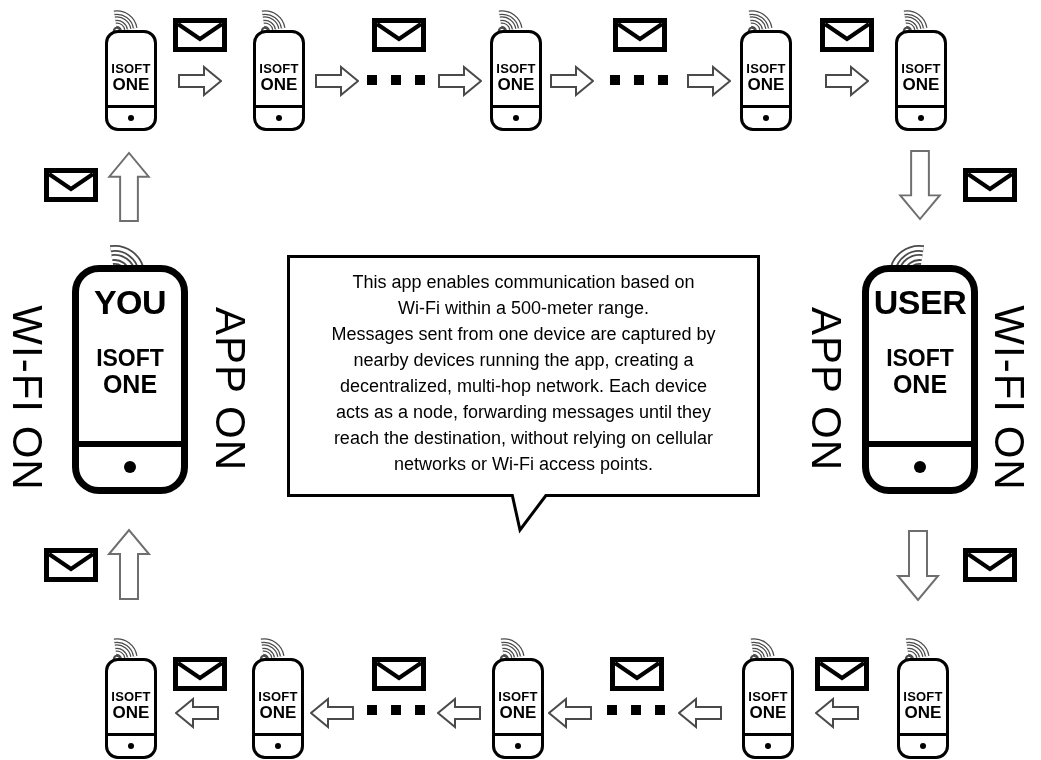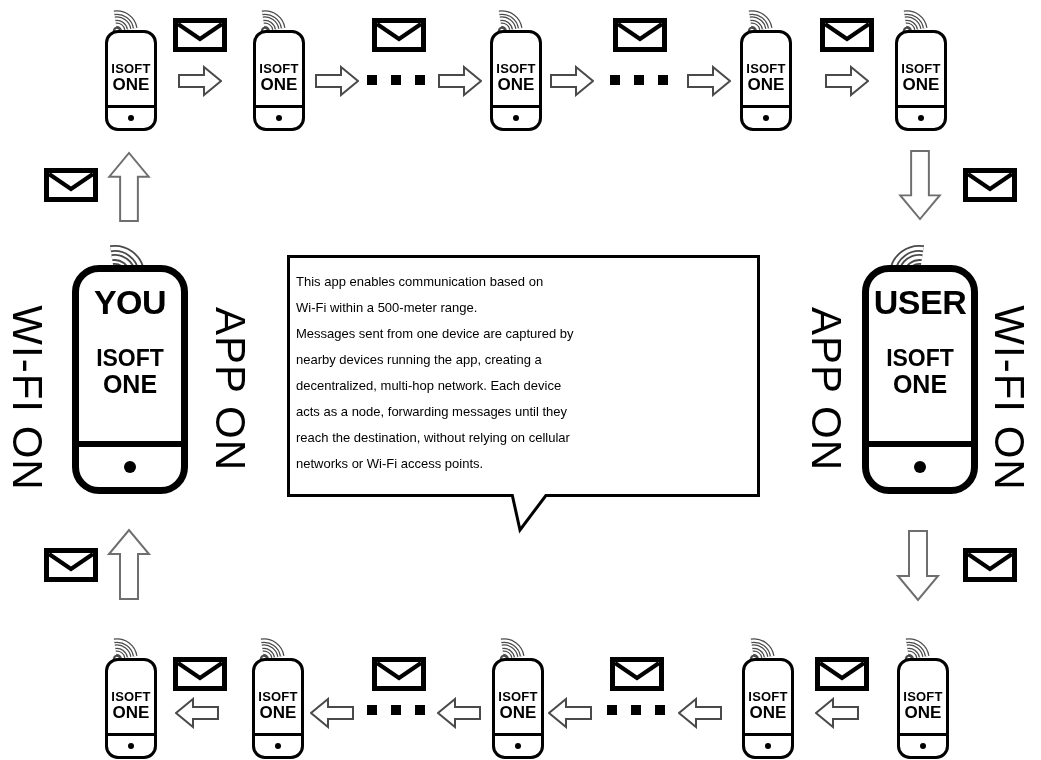--- a/index.html
+++ b/index.html
@@ -32,22 +32,22 @@
   .rotlabel{width:240px;height:46px;display:flex;align-items:center;justify-content:center;
             font-size:42px;font-weight:400;letter-spacing:1px;transform:rotate(90deg);white-space:nowrap;}
 
   
   .dots{display:flex;gap:14px;}
   .dot{display:block;width:10px;height:10px;background:var(--ink);}
 
   
   .notebox{left:287px;top:255px;width:473px;height:242px;border:3px solid var(--ink);
            background:#fff;box-sizing:border-box;}
-  .notetext{position:absolute;left:6px;right:6px;top:11px;text-align:left;
-            font-size:13px;line-height:26px;color:var(--ink);}
+  .notetext{position:absolute;left:6px;right:6px;top:11px;text-align:center;
+            font-size:18px;line-height:26px;color:var(--ink);}
   .notetext b{font-weight:400;}
 </style>
 </head>
 <body>
 
 <svg width="0" height="0" style="position:absolute" aria-hidden="true">
   <defs>
     <g id="wifi-core">
       <g transform="rotate(36 16 33)">
         <path d="M11.05 28.05 A7 7 0 0 1 20.95 28.05 M6.1 23.1 A14 14 0 0 1 25.9 23.1 M1.15 18.15 A21 21 0 0 1 30.85 18.15" fill="none" stroke="currentColor" stroke-width="5.4"></path>

